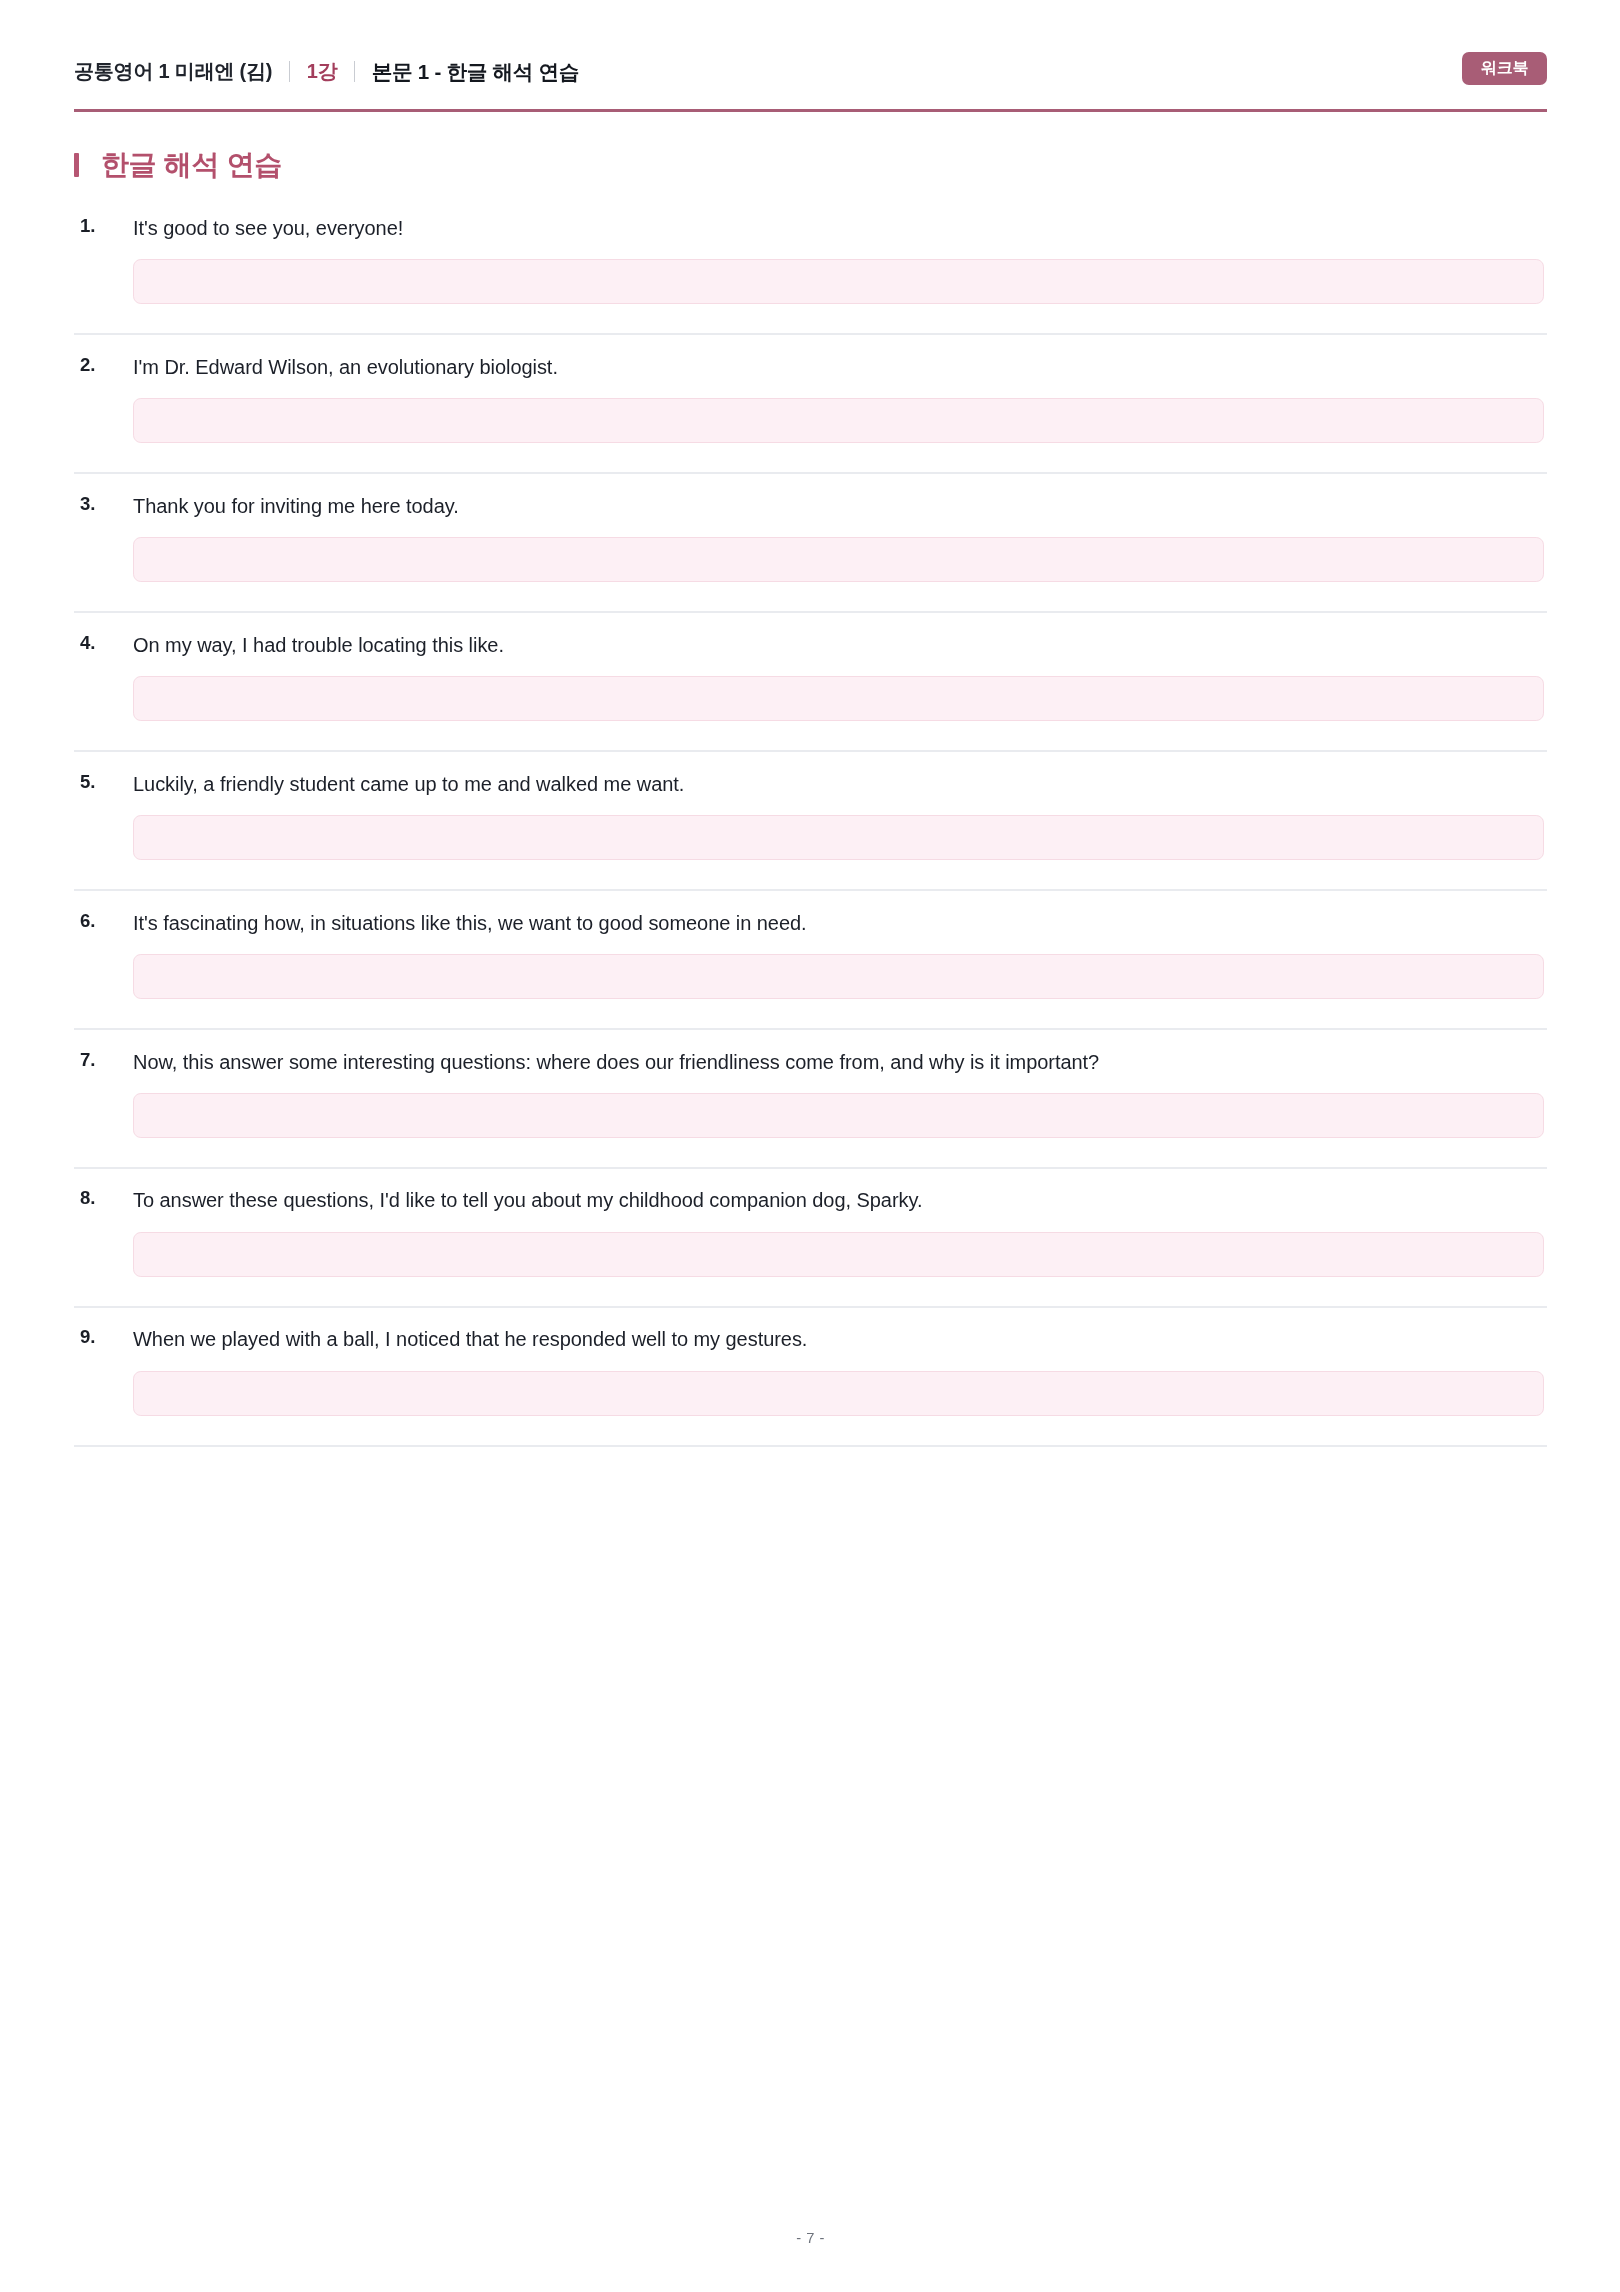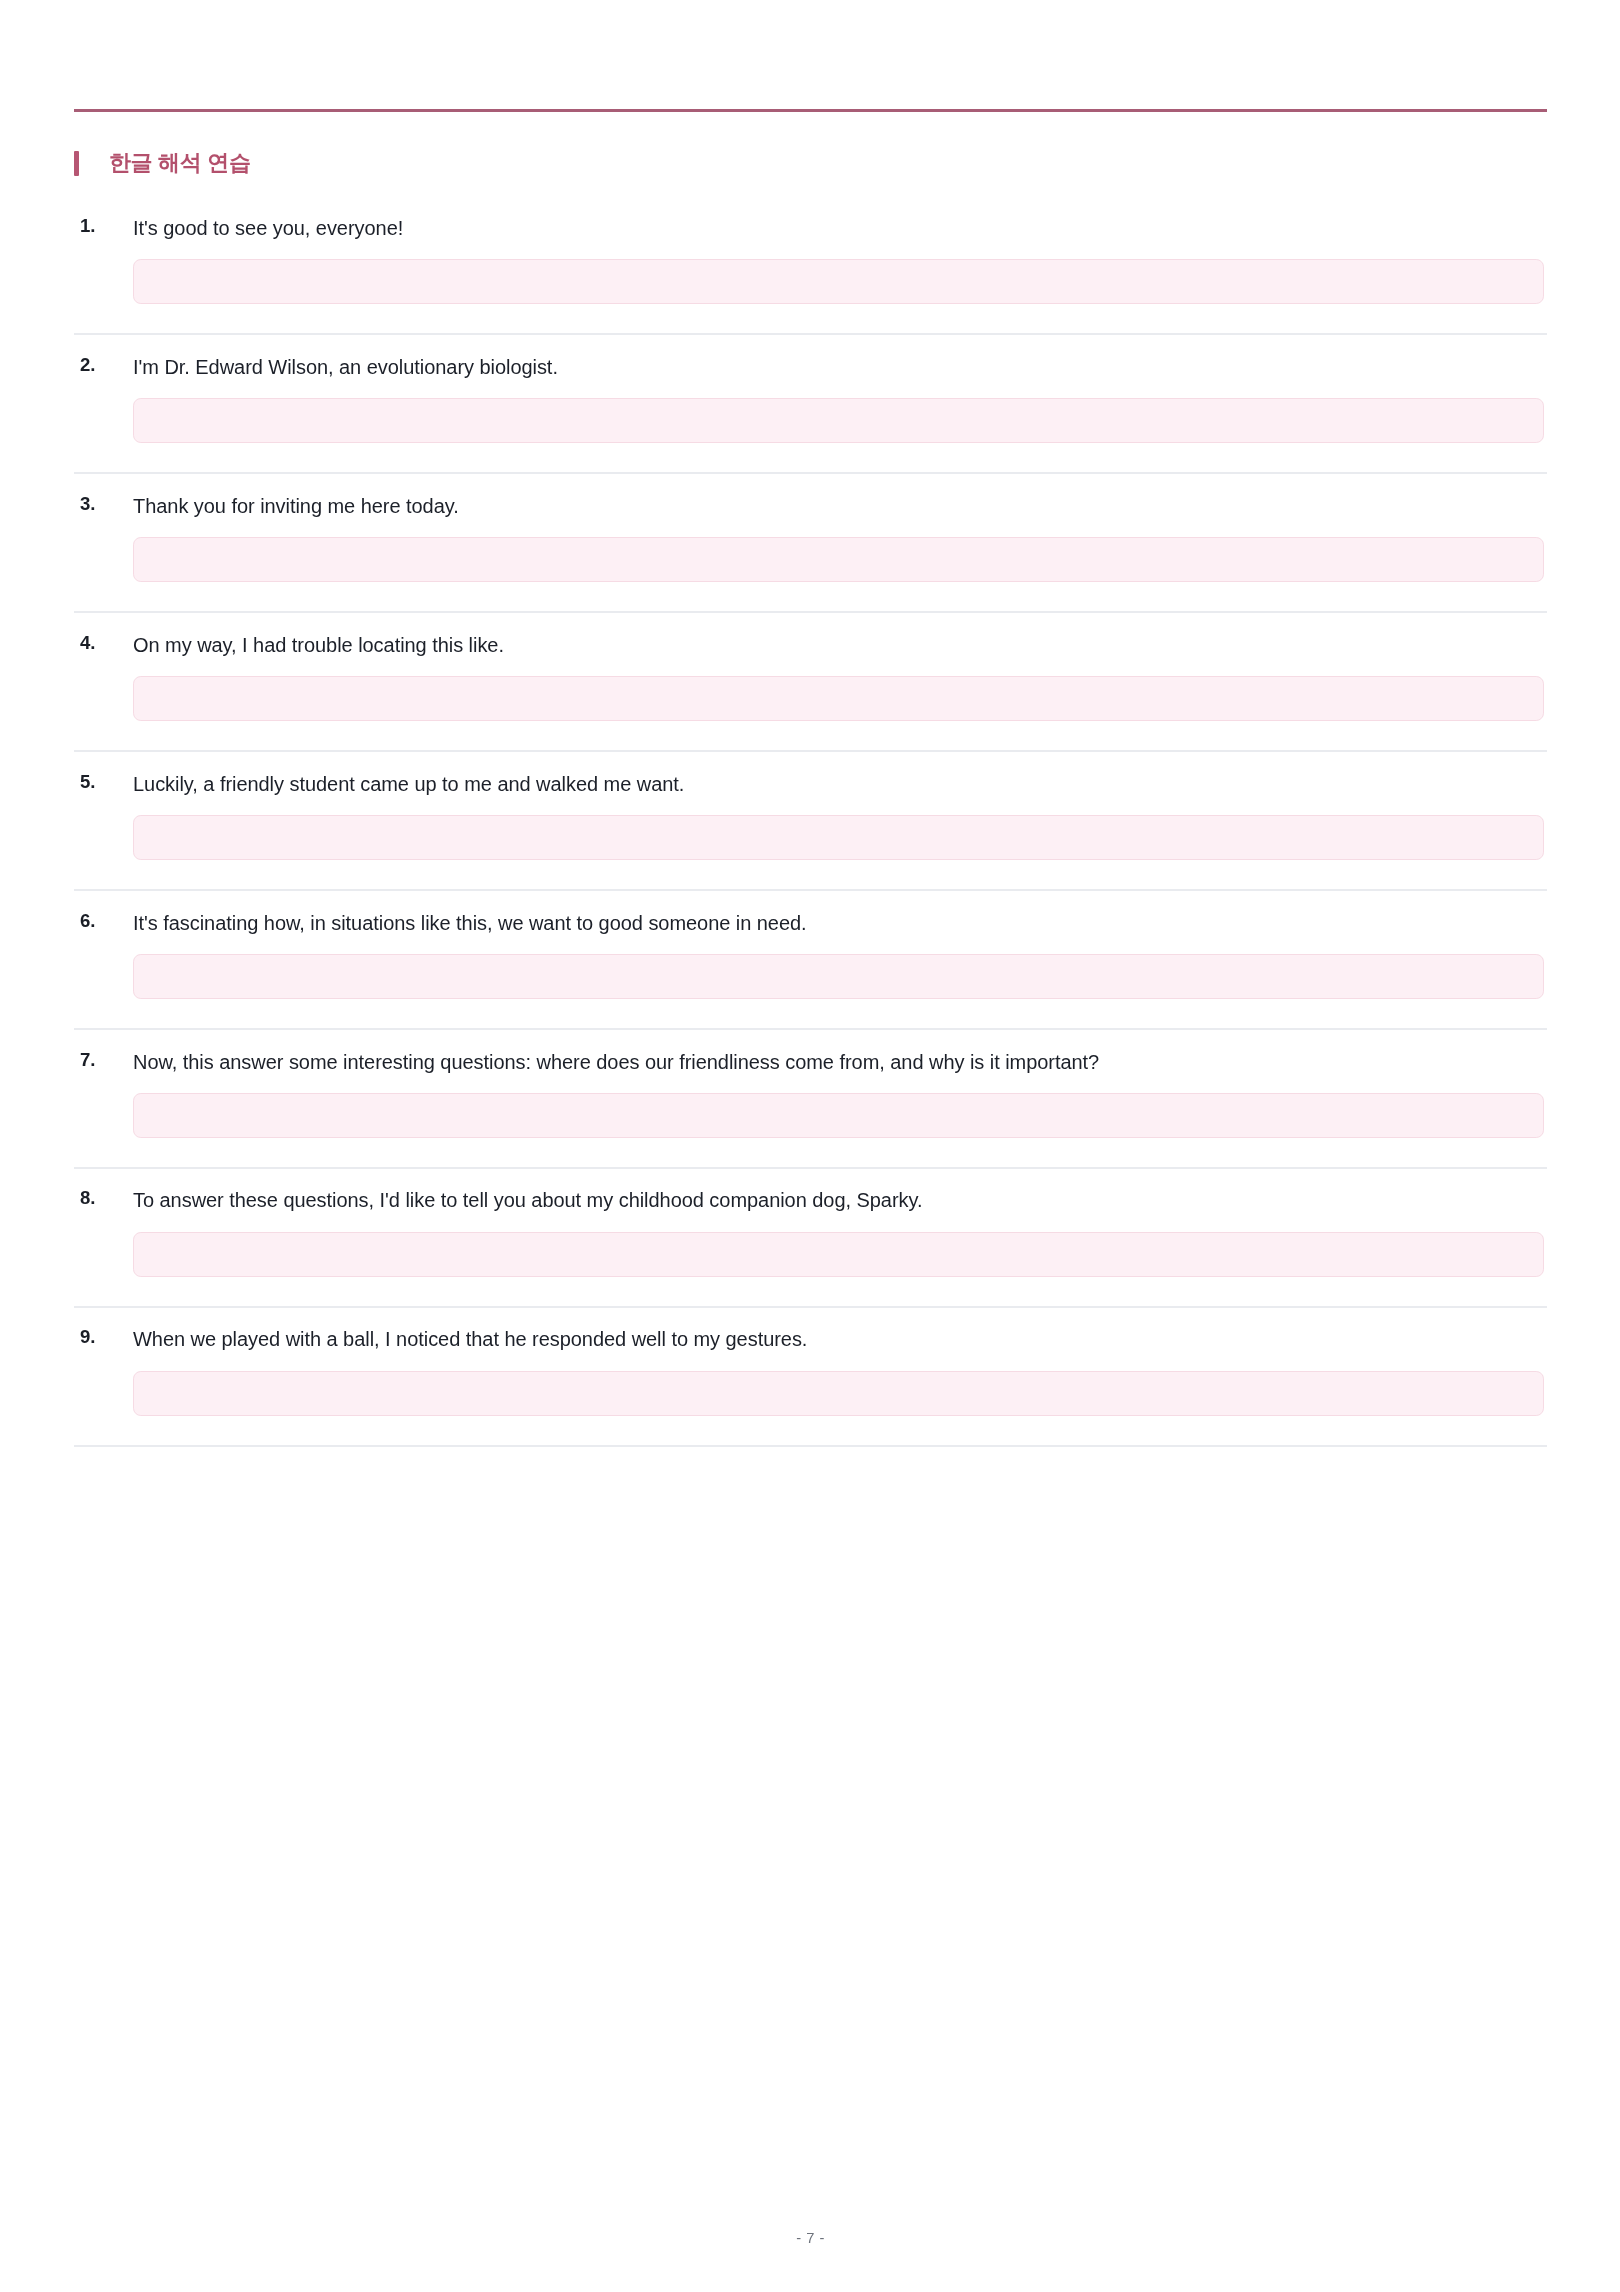--- a/index.html
+++ b/index.html
@@ -106,22 +106,22 @@
     align-items: center;
   }
   .section-accent {
     width: 4.9px;
     height: 24.5px;
     background: #b65673;
     border-radius: 1px;
     flex: 0 0 auto;
   }
   .section-label {
-    margin-left: 30px;
-    font-size: 22px;
+    margin-left: 22px;
+    font-size: 28px;
     font-weight: 700;
     color: #b3506c;
     letter-spacing: -0.3px;
     line-height: 1;
   }
 
   
   .items {
     position: absolute;
     left: 0;
@@ -183,20 +183,30 @@
     color: #6d727b;
     letter-spacing: 0.5px;
   }
 </style>
 </head>
 <body>
 
 <div class="page">
   <div class="sheet">
 
+    <div class="doc-header">
+      <div class="header-row">
+        <span class="crumb-book">공통영어 1 미래엔 (김)</span>
+        <span class="crumb-sep"></span>
+        <span class="crumb-lesson">1강</span>
+        <span class="crumb-sep"></span>
+        <span class="crumb-title">본문 1 - 한글 해석 연습</span>
+      </div>
+      <div class="badge">워크북</div>
+    </div>
 
     <div class="header-rule"></div>
 
     <div class="section-title">
       <span class="section-accent"></span>
       <span class="section-label">한글 해석 연습</span>
     </div>
 
     <div class="items">
 

